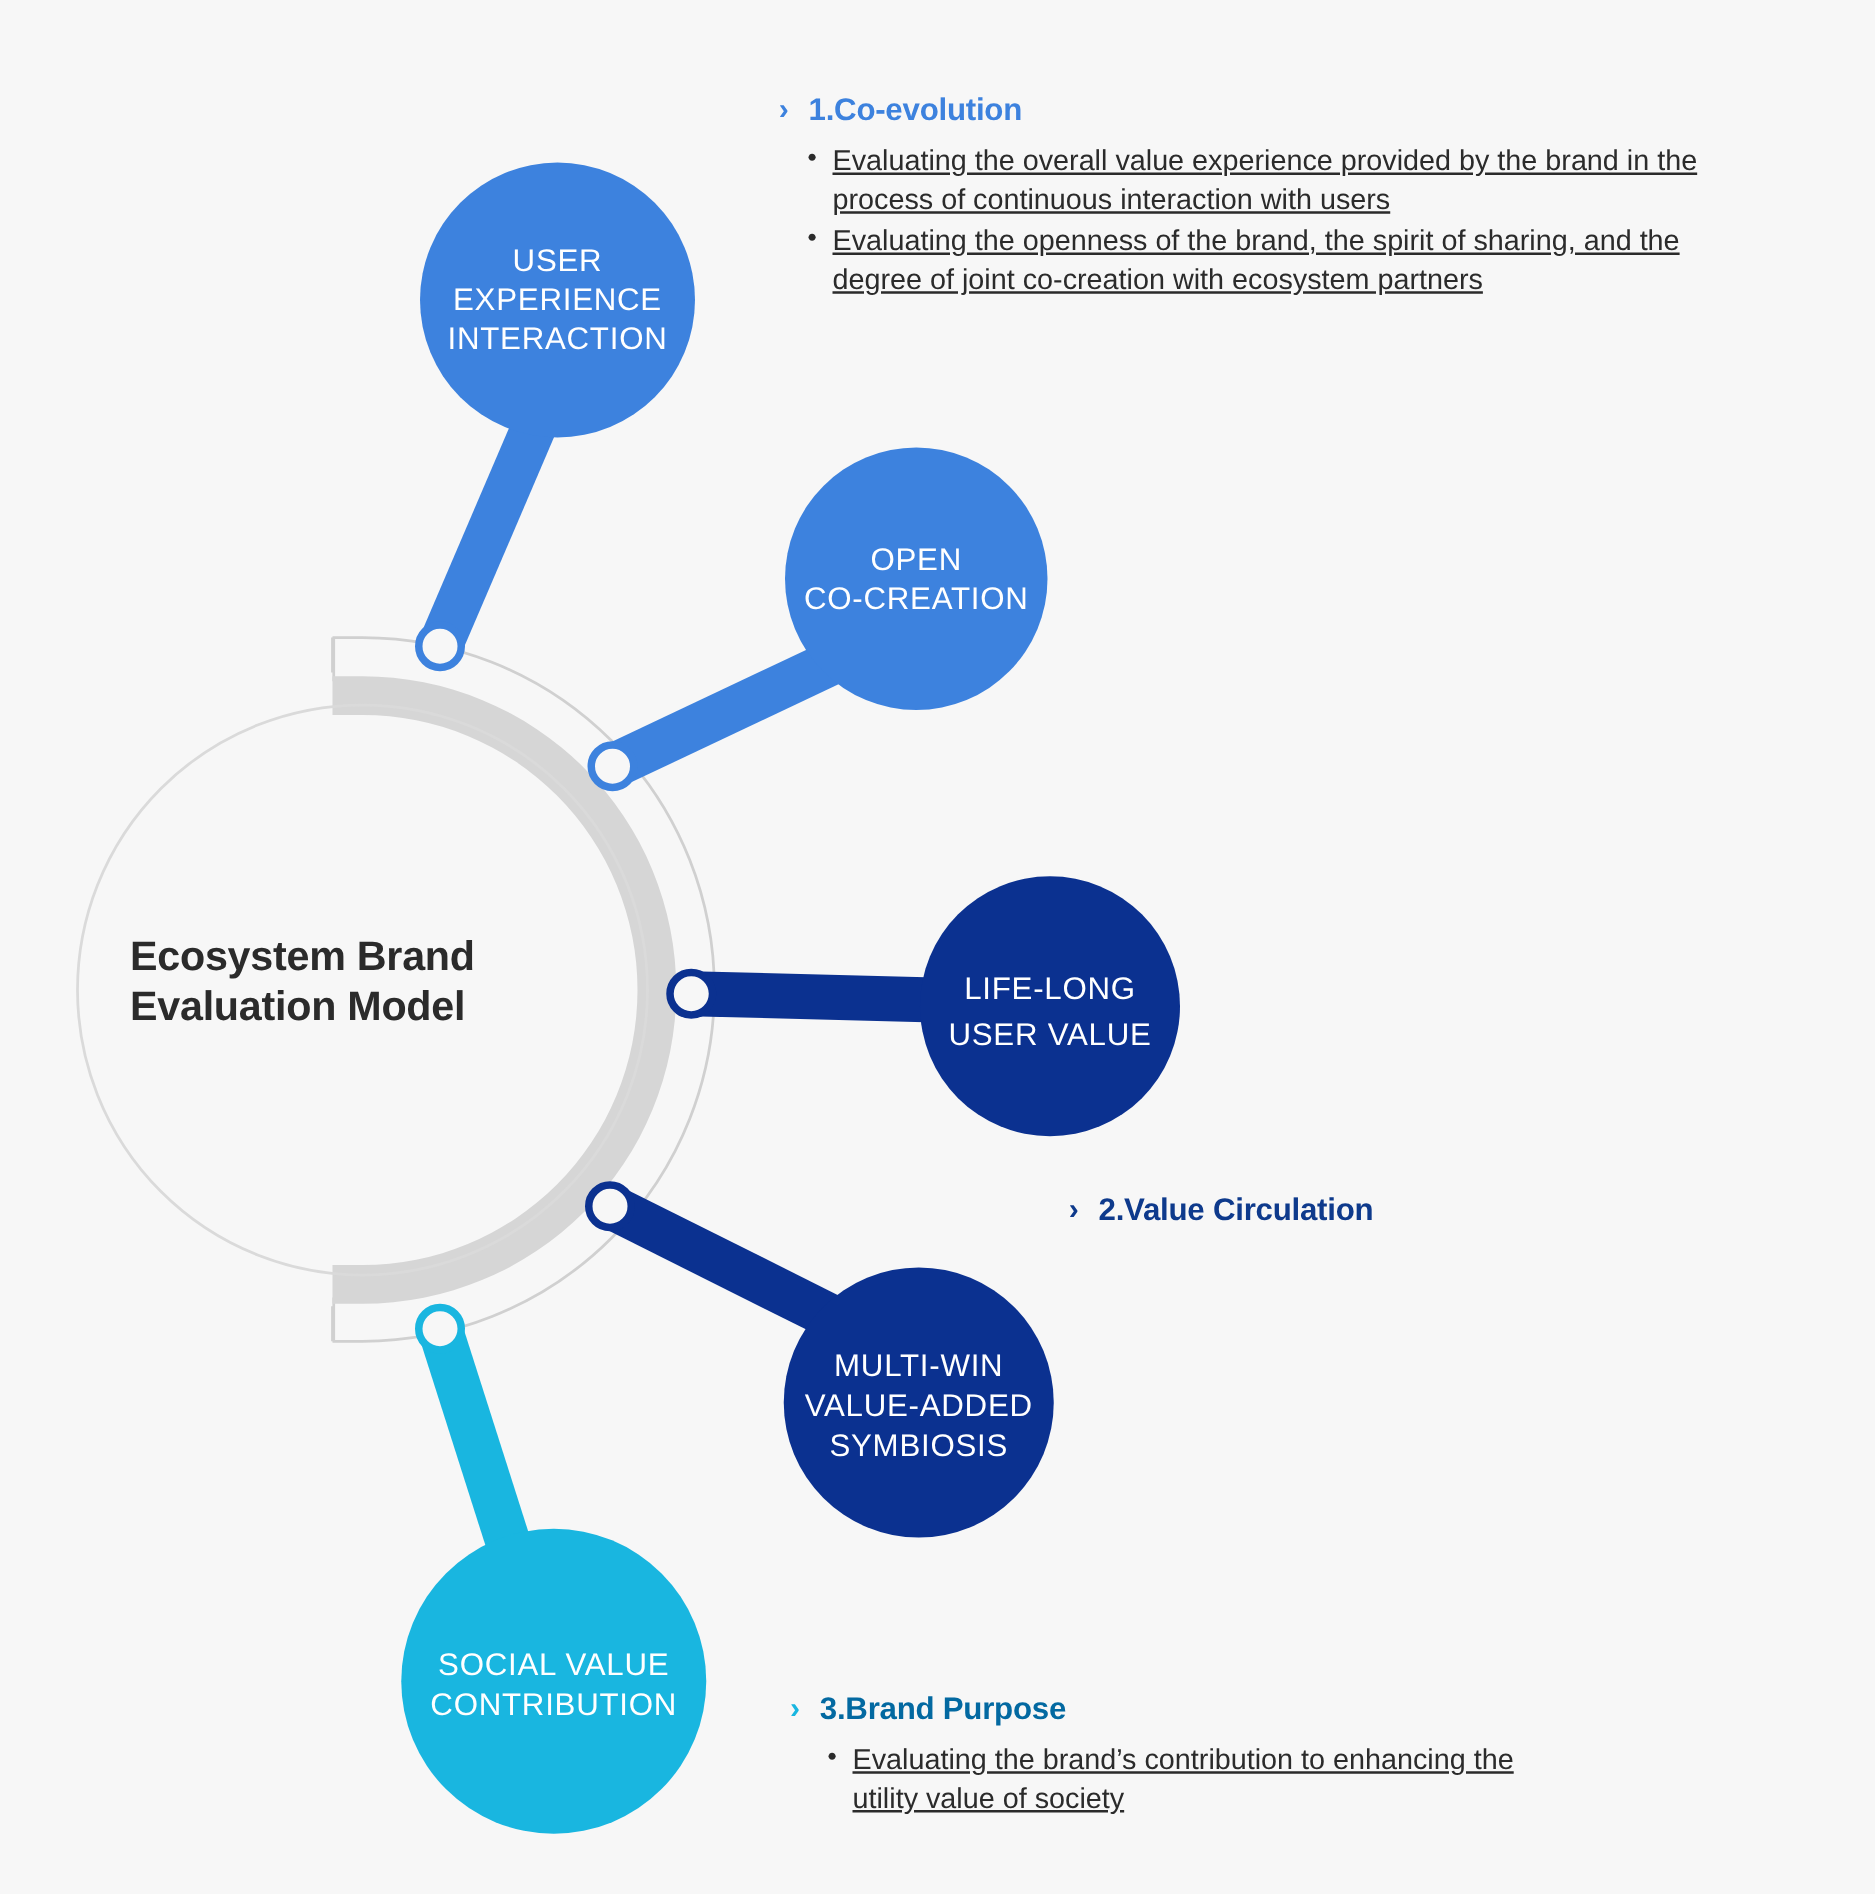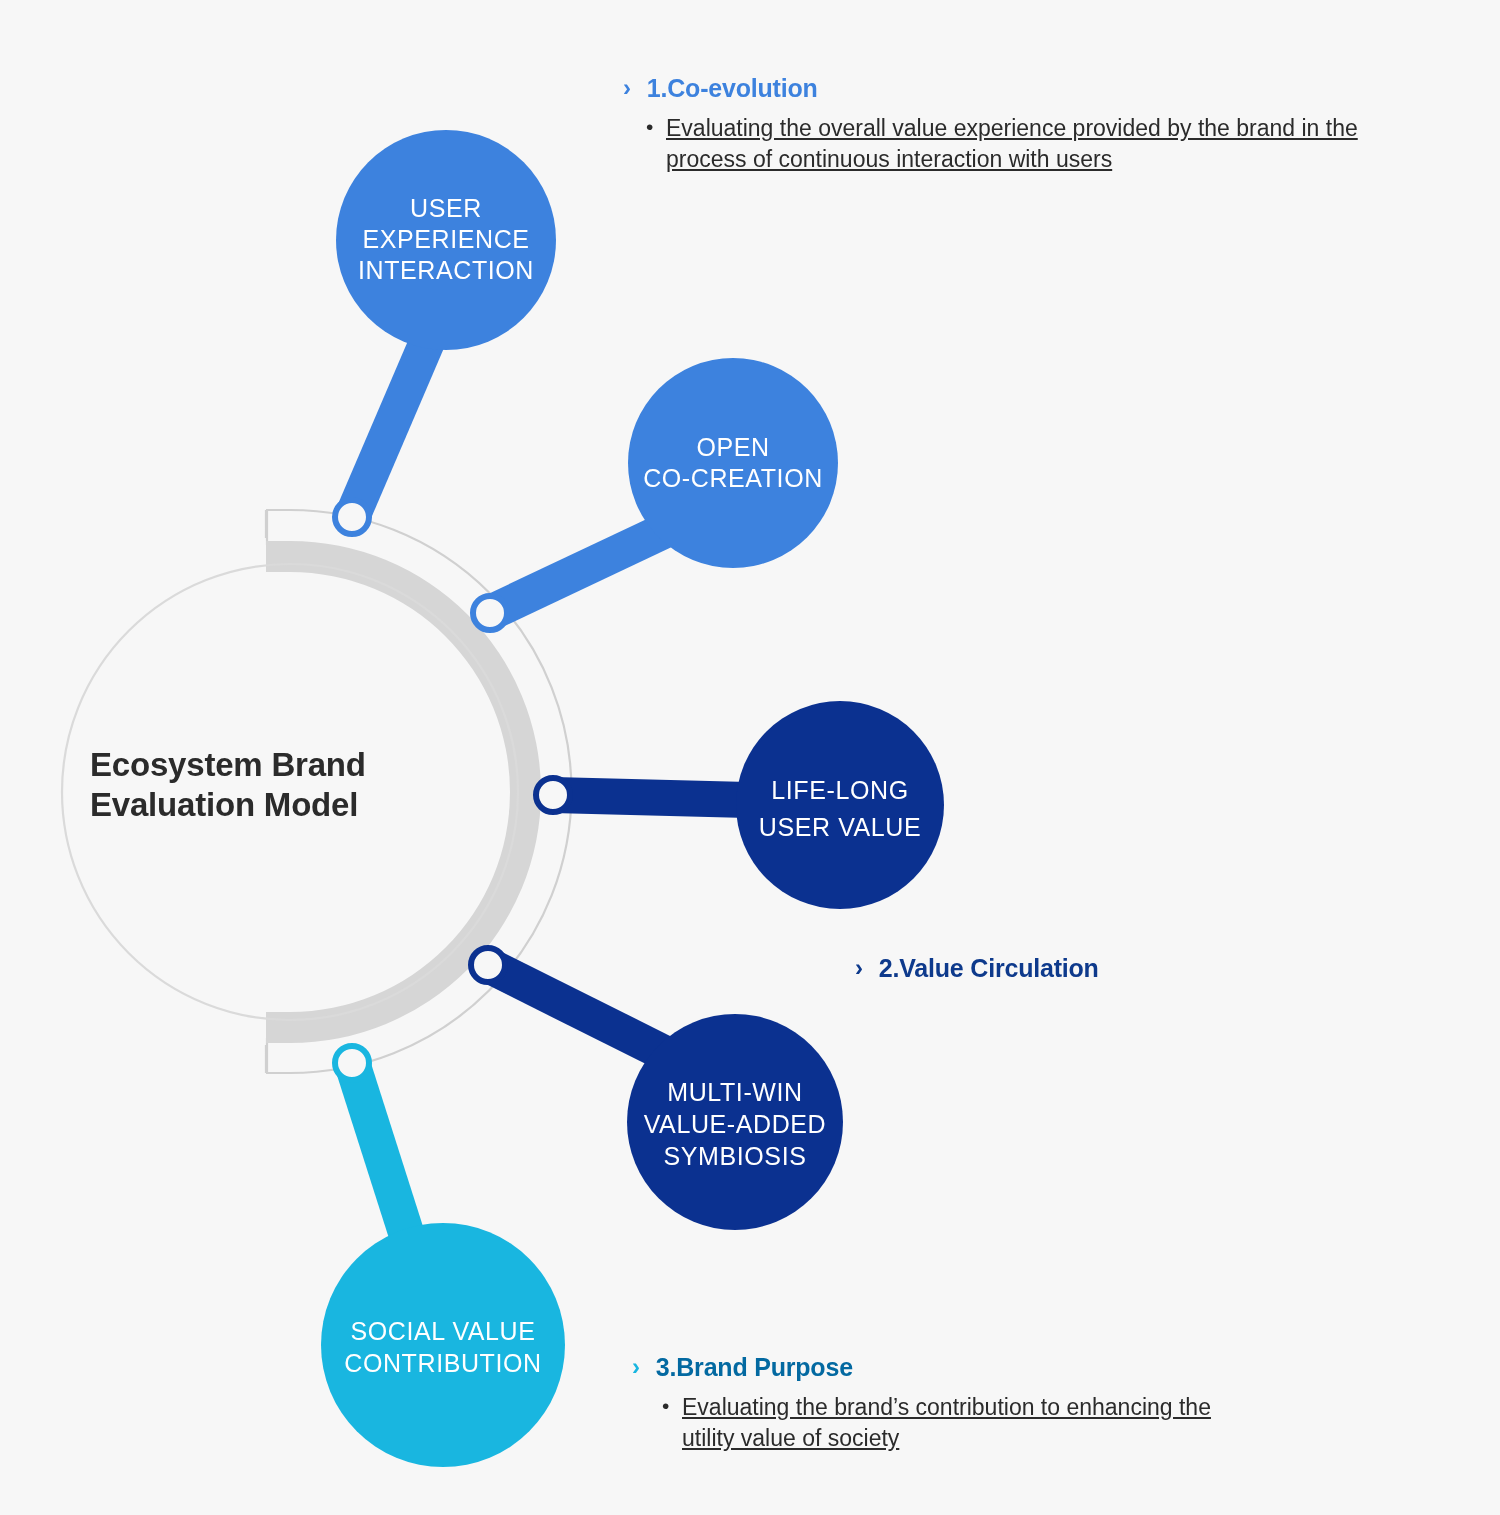--- a/index.html
+++ b/index.html
@@ -16,21 +16,21 @@
   .bubble-label{
     fill:#ffffff;
     font-family:"Liberation Sans", sans-serif;
     font-size:25px;
     letter-spacing:0.6px;
     text-anchor:middle;
     font-weight:300;
   }
   .center-title{
     position:absolute;
-    left:90px; top:745px;
+    left:104px; top:745px;
     width:400px;
     font-size:33px;
     font-weight:700;
     color:#2b2b2b;
     line-height:1.22;
     letter-spacing:-0.2px;
   }
 
   .note{
     position:absolute;
@@ -148,20 +148,21 @@
     <div>Evaluation Model</div>
   </div>
 
   <div class="note" id="note1">
     <div class="note-head">
       <span class="chev" style="color:#3d82de">›</span>
       <span style="color:#3d82de">1.Co-evolution</span>
     </div>
     <ul class="note-list">
       <li>Evaluating the overall value experience provided by the brand in the process of continuous interaction with users</li>
+      <li>Evaluating the openness of the brand, the spirit of sharing, and the degree of joint co-creation with ecosystem partners</li>
     </ul>
   </div>
 
   <div class="note" id="note2">
     <div class="note-head">
       <span class="chev" style="color:#0e3a8c">›</span>
       <span style="color:#0e3a8c">2.Value Circulation</span>
     </div>
     <ul class="note-list">
     </ul>

